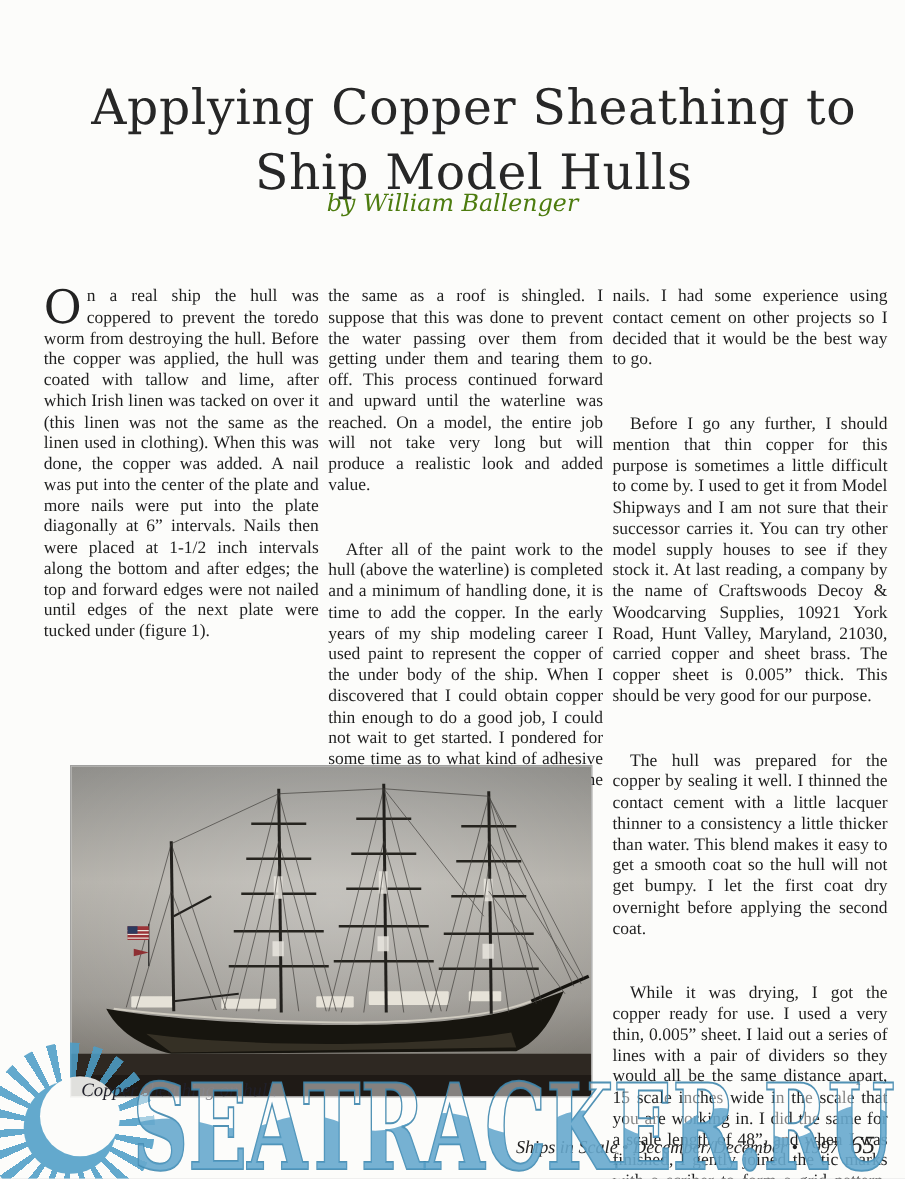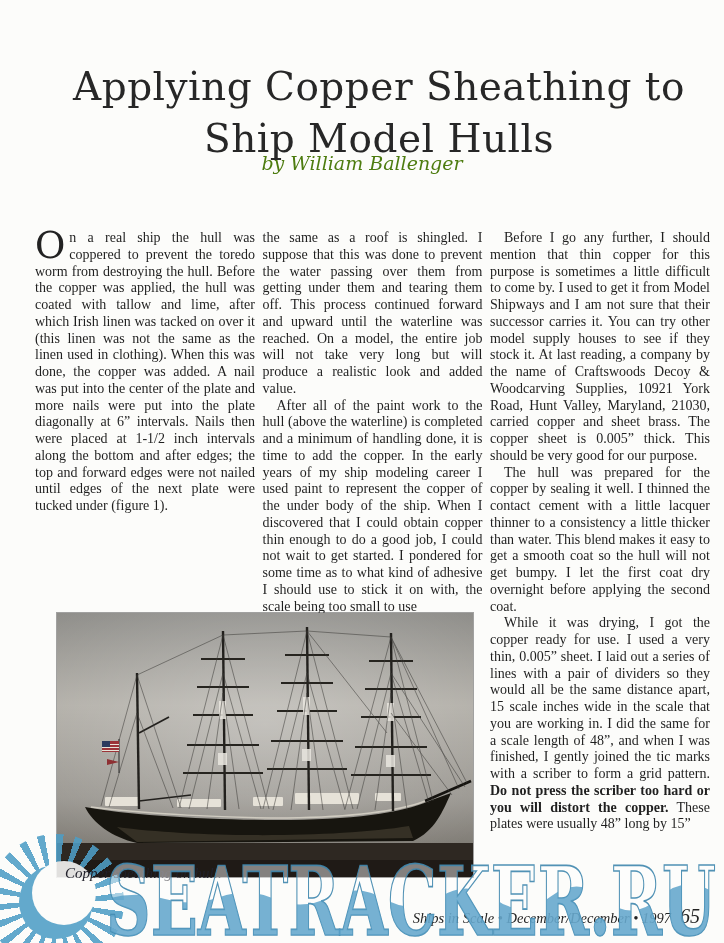--- a/index.html
+++ b/index.html
@@ -19,21 +19,21 @@
     text-align:center;font-style:italic;font-family:"DejaVu Serif", serif;
     font-size:19px;color:#4d7c0f;
   }
   
   .columns{
     position:absolute;top:230px;left:35px;width:675px;
     display:flex;justify-content:space-between;
   }
   .col{width:220px;font-size:14px;line-height:16.75px;text-align:justify;}
   .col p{margin:0;}
-  .col p.indent{text-indent:14px;}
+  .col p.indent{text-indent:14px;margin-top:35px;}
   .dropcap{
     float:left;font-family:"DejaVu Serif", serif;font-size:37px;line-height:30px;
     padding:1px 4px 0 0;color:#222;
   }
   .boldrun{font-weight:bold;}
   
   .photo{
     position:absolute;left:57px;top:613px;width:416px;height:264px;z-index:1;
     outline:1px solid rgba(70,70,70,.5);
   }
@@ -79,20 +79,21 @@
 
   <div class="columns">
     <div class="col">
       <p><span class="dropcap">O</span><span>n a real ship the hull was coppered to prevent the toredo worm from destroying the hull. Before the copper was applied, the hull was coated with tallow and lime, after which Irish linen was tacked on over it (this linen was not the same as the linen used in clothing). When this was done, the copper was added. A nail was put into the center of the plate and more nails were put into the plate diagonally at 6” intervals. Nails then were placed at 1-1/2 inch intervals along the bottom and after edges; the top and forward edges were not nailed until edges of the next plate were tucked under (figure 1).</span></p>
     </div>
     <div class="col">
       <p>the same as a roof is shingled. I suppose that this was done to prevent the water passing over them from getting under them and tearing them off. This process continued forward and upward until the waterline was reached. On a model, the entire job will not take very long but will produce a realistic look and added value.</p>
       <p class="indent">After all of the paint work to the hull (above the waterline) is completed and a minimum of handling done, it is time to add the copper. In the early years of my ship modeling career I used paint to represent the copper of the under body of the ship. When I discovered that I could obtain copper thin enough to do a good job, I could not wait to get started. I pondered for some time as to what kind of adhesive I should use to stick it on with, the scale being too small to use</p>
     </div>
     <div class="col">
+      <p>nails. I had some experience using contact cement on other projects so I decided that it would be the best way to go.</p>
       <p class="indent">Before I go any further, I should mention that thin copper for this purpose is sometimes a little difficult to come by. I used to get it from Model Shipways and I am not sure that their successor carries it. You can try other model supply houses to see if they stock it. At last reading, a company by the name of Craftswoods Decoy &amp; Woodcarving Supplies, 10921 York Road, Hunt Valley, Maryland, 21030, carried copper and sheet brass. The copper sheet is 0.005” thick. This should be very good for our purpose.</p>
       <p class="indent">The hull was prepared for the copper by sealing it well. I thinned the contact cement with a little lacquer thinner to a consistency a little thicker than water. This blend makes it easy to get a smooth coat so the hull will not get bumpy. I let the first coat dry overnight before applying the second coat.</p>
       <p class="indent"><span>While it was drying, I got the copper ready for use. I used a very thin, 0.005” sheet. I laid out a series of lines with a pair of dividers so they would all be the same distance apart, 15 scale inches wide in the scale that you are working in. I did the same for a scale length of 48”, and when I was finished, I gently joined the tic marks with a scriber to form a grid pattern. </span><span class="boldrun">Do not press the scriber too hard or you will distort the copper.</span><span> These plates were usually 48” long by 15”</span></p>
     </div>
   </div>
 
   <svg class="photo" viewBox="0 0 416 264" role="img">
     <defs>
       <linearGradient id="sky" x1="0" y1="0" x2="0" y2="1">
         <stop offset="0" stop-color="#8f8e8a"></stop>

